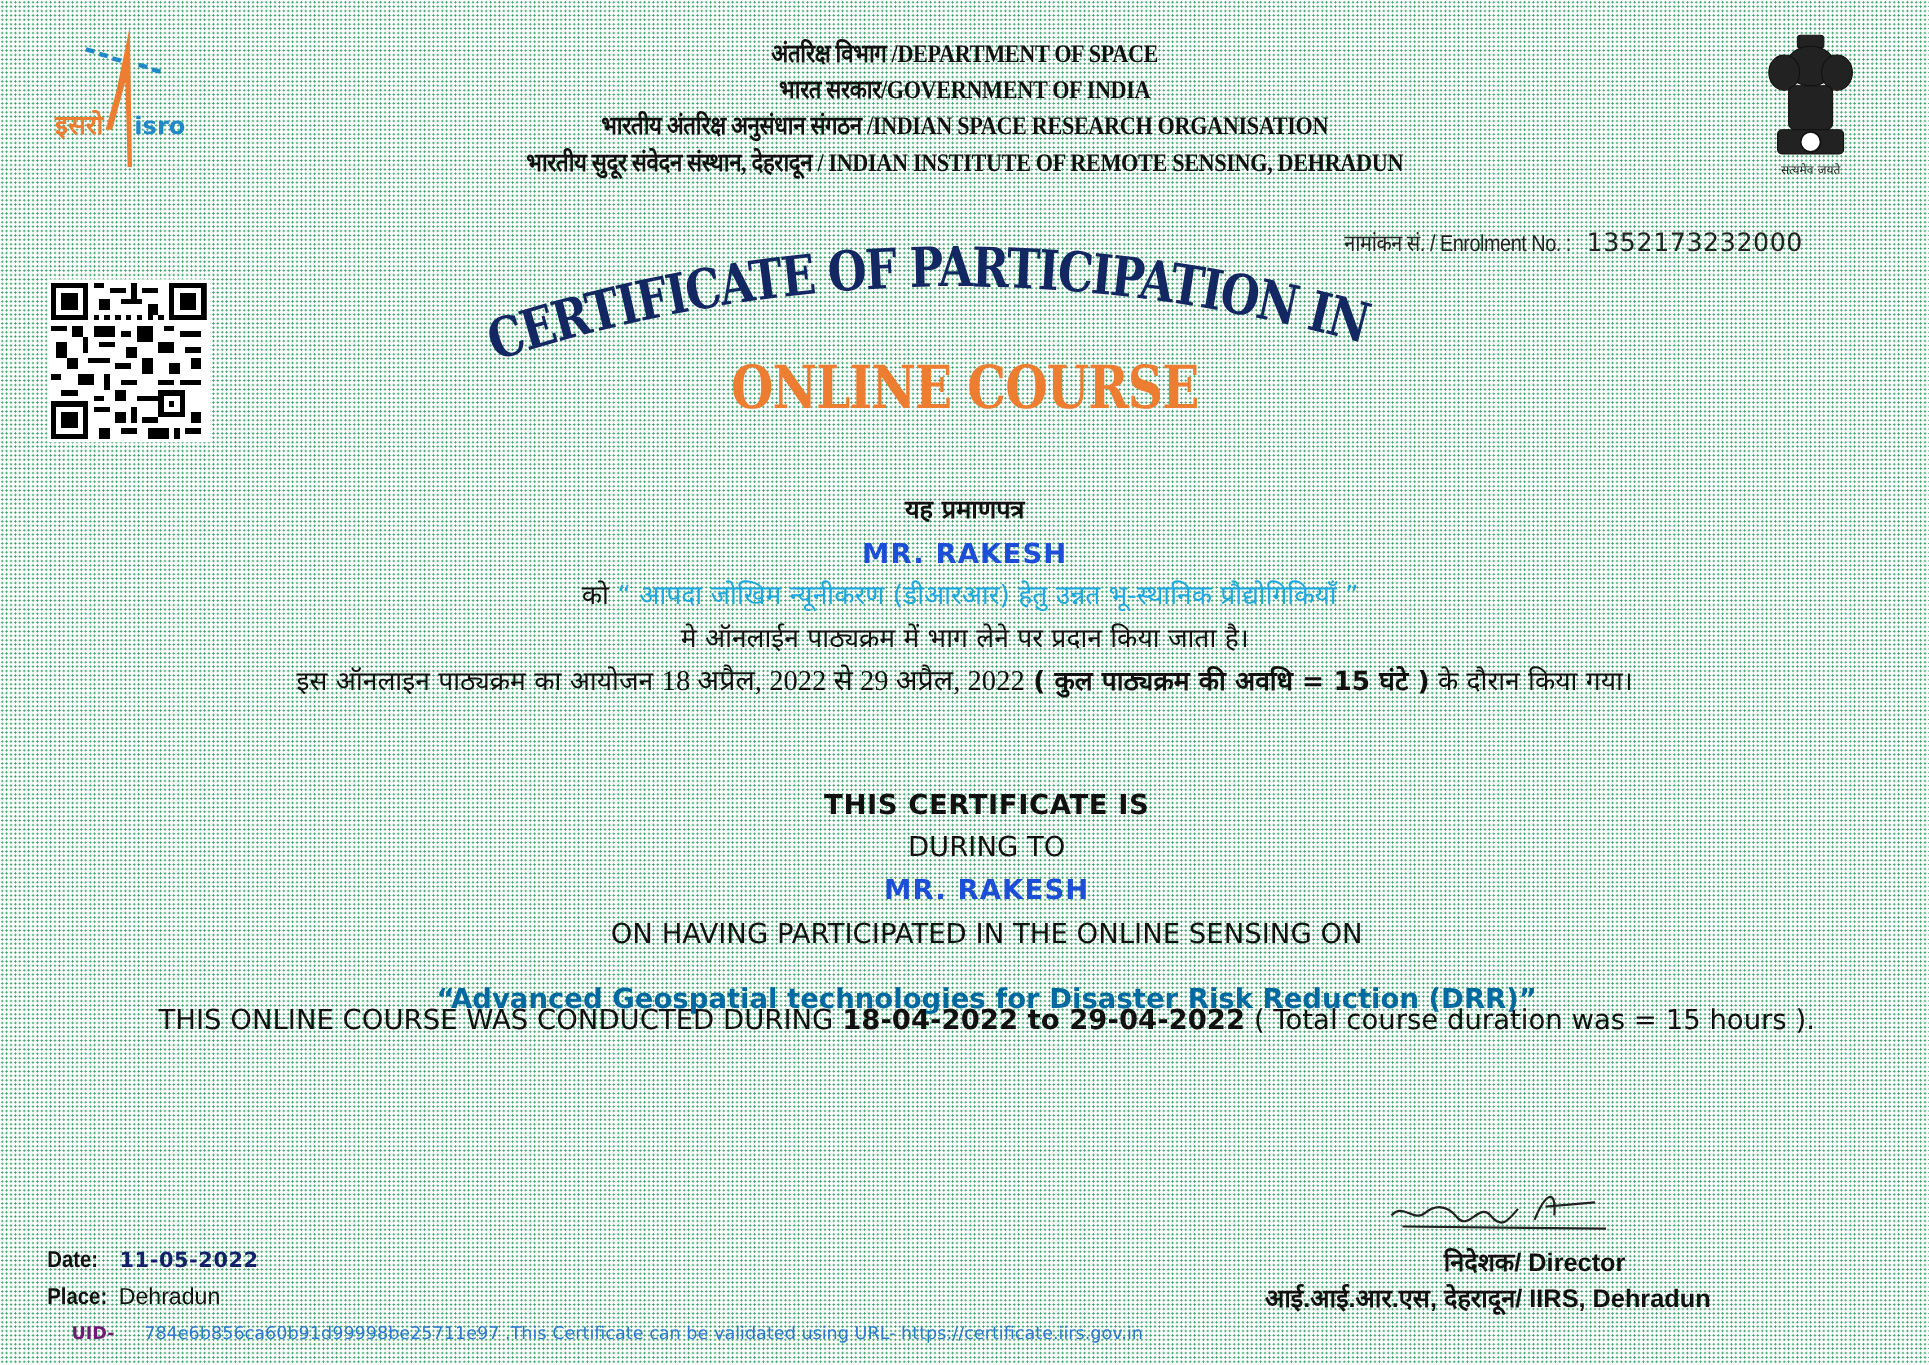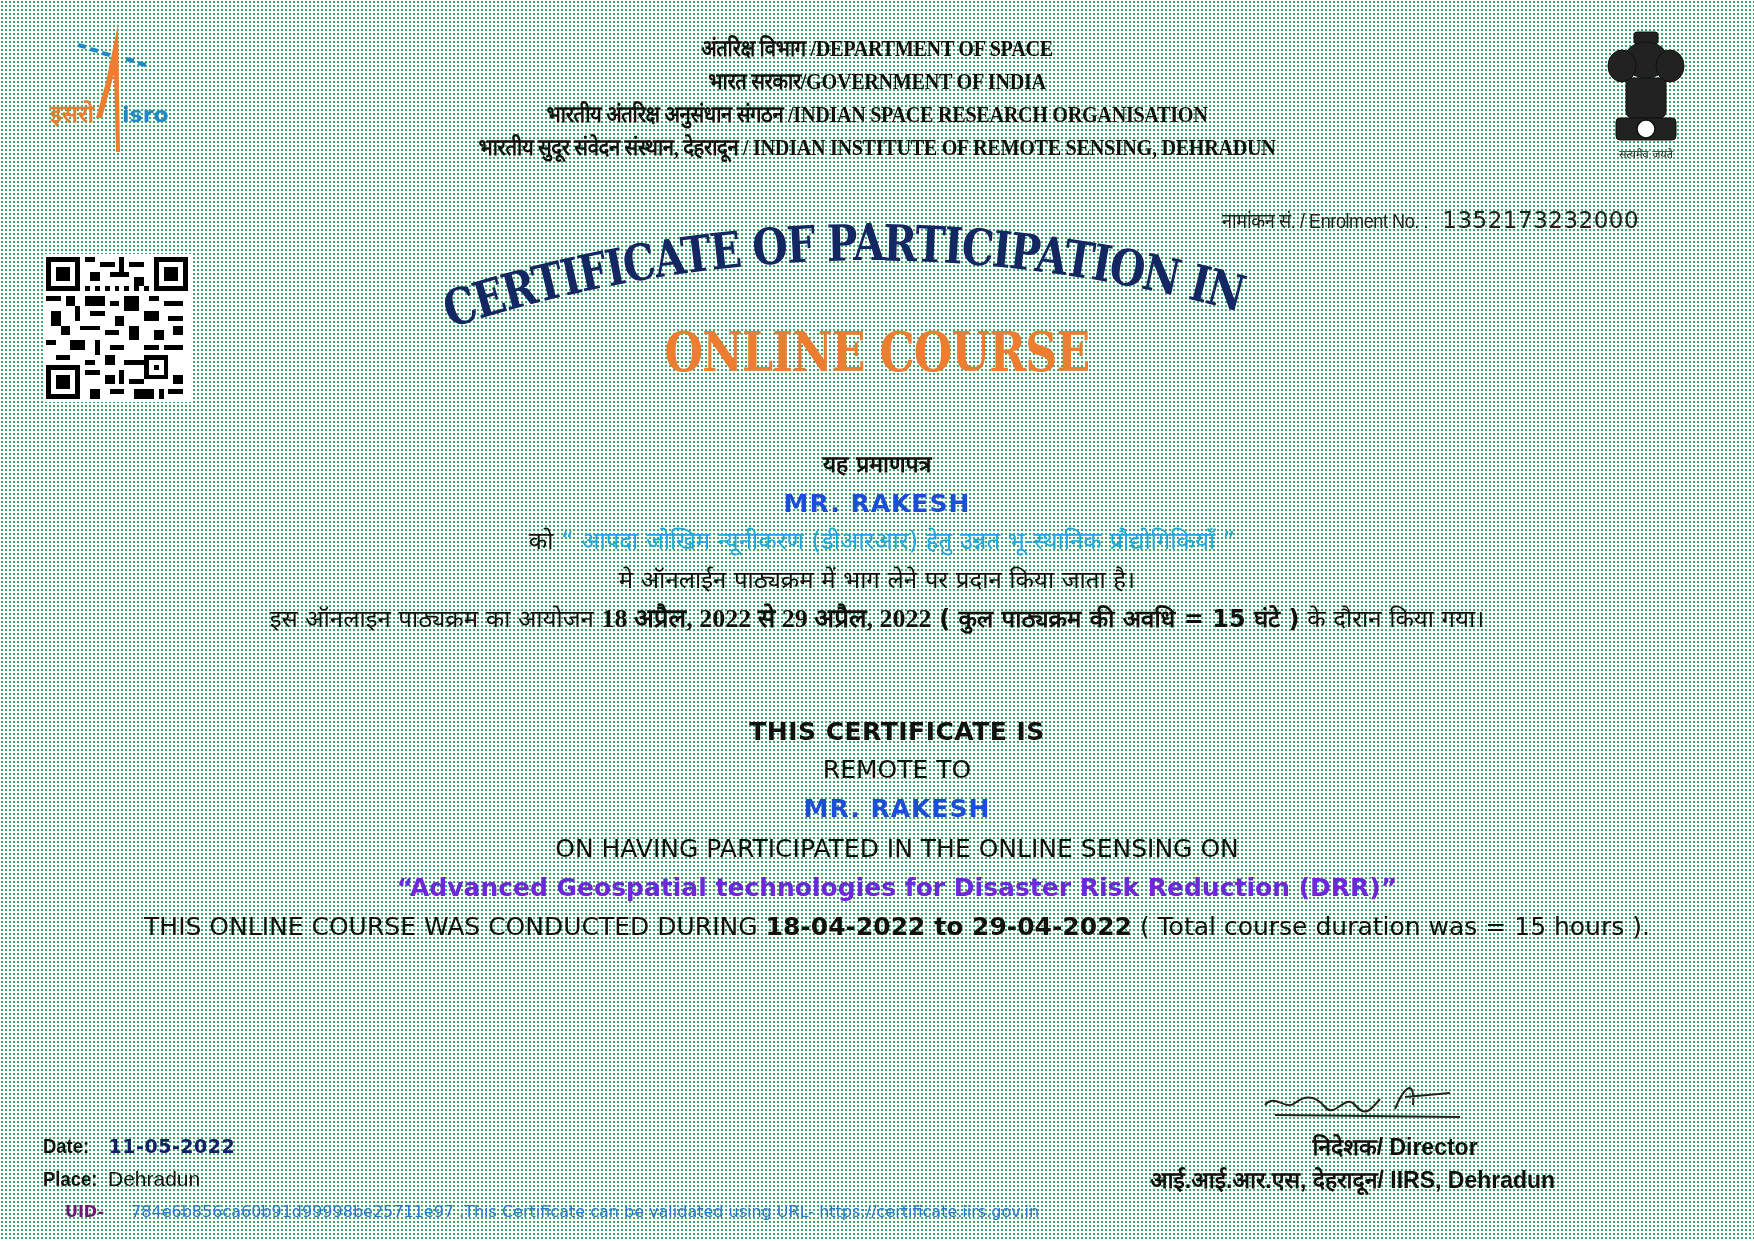--- a/index.html
+++ b/index.html
@@ -43,28 +43,28 @@
     top: 322px; font-family: "DejaVu Serif", serif; font-weight: bold;
     font-size: 54px; color: #ed7d31; letter-spacing: -1px;
     transform: scaleX(0.82); line-height: 60px;
   }
 
   
   .hi { font-family: "DejaVu Sans", sans-serif; font-size: 24px; line-height: 36px; }
   .hi-bold { font-family: "DejaVu Sans", sans-serif; font-weight: bold; }
   .orange { color: #1d4ed8; font-weight: bold; }
   .blue { color: #1ea7e0; }
-  .blue-b { color: #6d28d9; font-weight: bold; }
+  .blue-b { color: #0369a1; font-weight: bold; margin-top: 20px; }
 
   #hi-line1 { top: 446px; font-size: 23px; font-weight: bold; }
   #hi-name { top: 486px; font-size: 25px; letter-spacing: 1px; }
   #hi-line3 { top: 523px; font-size: 24px; margin-left: 10px; }
   #hi-line4 { top: 562px; font-size: 24px; }
   #hi-line5 { top: 601px; font-size: 24px; white-space: nowrap; }
-  #hi-line5 .dt { font-family: "Liberation Serif", serif; font-weight: bold; font-size: 26px; }
+  #hi-line5 .dt { font-family: "Liberation Serif", serif; font-weight: normal; font-size: 26px; }
 
   
   .en { font-family: "DejaVu Sans", sans-serif; font-size: 25px; line-height: 36px; padding-left: 40px; }
   #en-line1 { top: 714px; font-weight: bold; letter-spacing: 0.5px; }
   #en-line2 { top: 752px; }
   #en-name { top: 791px; letter-spacing: 1px; }
   #en-line4 { top: 831px; }
   #en-course { top: 870px; font-size: 25px; font-weight: bold; }
   #en-line6 { top: 909px; white-space: nowrap; }
   #en-line6 b { font-weight: bold; }
@@ -220,21 +220,21 @@
 </div>
 <div id="hi-line4" class="abs center hi">मे ऑनलाईन पाठ्यक्रम में भाग लेने पर प्रदान किया जाता है।</div>
 <div id="hi-line5" class="abs center hi">
   <span>इस ऑनलाइन पाठ्यक्रम का आयोजन</span>
   <span class="dt">18 अप्रैल, 2022 से 29 अप्रैल, 2022</span>
   <span class="hi-bold">( कुल पाठ्यक्रम की अवधि = 15 घंटे )</span>
   <span>के दौरान किया गया।</span>
 </div>
 
 <div id="en-line1" class="abs center en">THIS CERTIFICATE IS</div>
-<div id="en-line2" class="abs center en">REMOTE TO</div>
+<div id="en-line2" class="abs center en">DURING TO</div>
 <div id="en-name" class="abs center en orange">MR. RAKESH</div>
 <div id="en-line4" class="abs center en">ON HAVING PARTICIPATED IN THE ONLINE SENSING ON</div>
 <div id="en-course" class="abs center en blue-b">“Advanced Geospatial technologies for Disaster Risk Reduction (DRR)”</div>
 <div id="en-line6" class="abs center en">
   <span>THIS ONLINE COURSE WAS CONDUCTED DURING</span>
   <b>18-04-2022 to 29-04-2022</b>
   <span>( Total course duration was = 15 hours ).</span>
 </div>
 
 <div id="date-row" class="abs">

